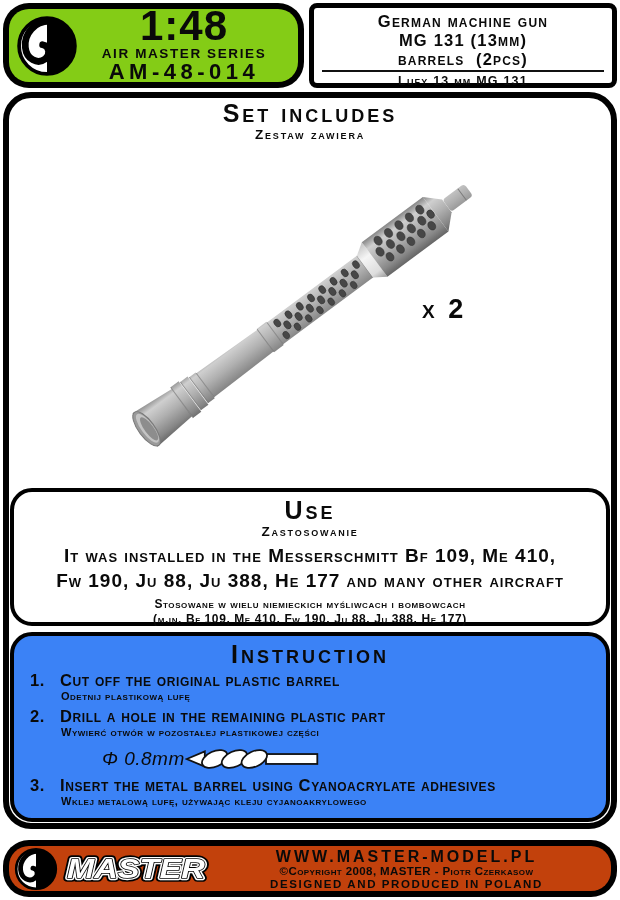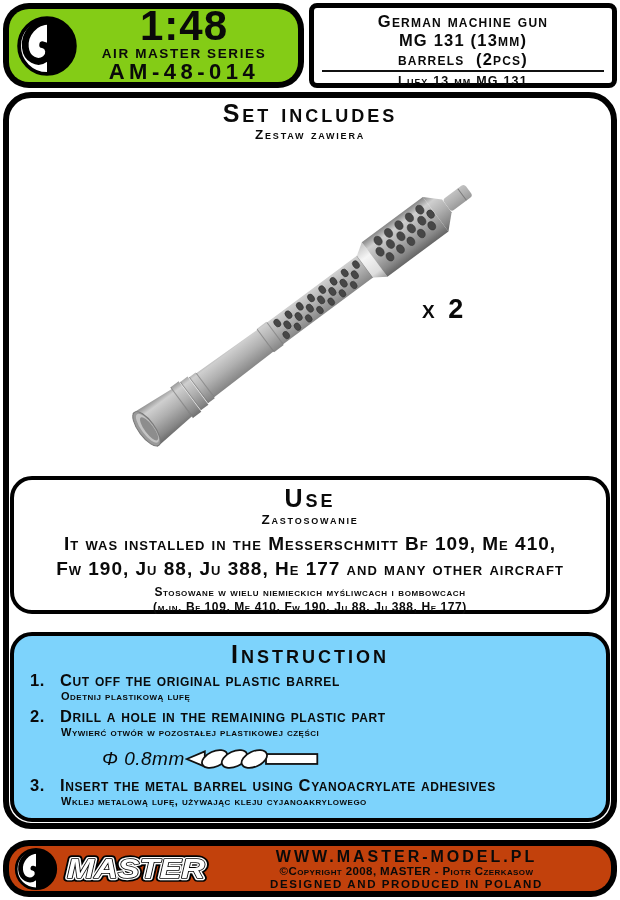--- a/index.html
+++ b/index.html
@@ -33,28 +33,28 @@
   .main-frame{left:3px;top:92px;width:614px;height:737px;border:6px solid #000;border-radius:28px;background:#fff;}
 
   
   .set-head{left:0;top:100px;width:620px;text-align:center;}
   .sec-title{font-size:25px;font-weight:bold;letter-spacing:3px;line-height:1.05;}
   .sec-sub{font-size:13.5px;font-weight:bold;letter-spacing:1.8px;margin-top:1px;text-align:center;}
   .barrel-wrap{left:122px;top:166px;width:378px;height:290px;}
   .qty{left:422px;top:294px;font-size:27px;font-weight:bold;letter-spacing:3px;}
 
   
-  .box-use{left:10px;top:476px;width:600px;height:138px;border:4px solid #000;border-radius:22px;
+  .box-use{left:10px;top:488px;width:600px;height:138px;border:4px solid #000;border-radius:22px;
     text-align:center;padding-top:5px;background:#fff;}
   .use-body{font-size:19px;font-weight:bold;letter-spacing:1px;line-height:1.28;margin-top:5px;}
   .use-note{font-size:12px;font-weight:bold;letter-spacing:0.6px;line-height:1.25;margin-top:4px;}
 
   
   .box-instr{left:10px;top:632px;width:600px;height:190px;border:4px solid #000;border-radius:22px;
-    background:#7dd3fc;padding-top:5px;}
+    background:#3b82f6;padding-top:5px;}
   .instr-head{text-align:center;}
   .step{margin:4px 0 0 16px;font-size:16.5px;font-weight:bold;letter-spacing:0.6px;}
   .step-num{display:inline-block;width:30px;}
   .step-pl{margin:0 0 0 47px;font-size:11px;font-weight:bold;letter-spacing:0.5px;line-height:1.15;}
   .drill-row{display:flex;align-items:center;margin:7px 0 3px 88px;height:26px;}
   .phi{font-style:italic;font-size:19px;font-weight:500;letter-spacing:0.5px;}
   .drill-svg{width:135px;height:24px;}
 
   
   .footer{left:3px;top:840px;width:614px;height:57px;background:#000;border-radius:26px;}

